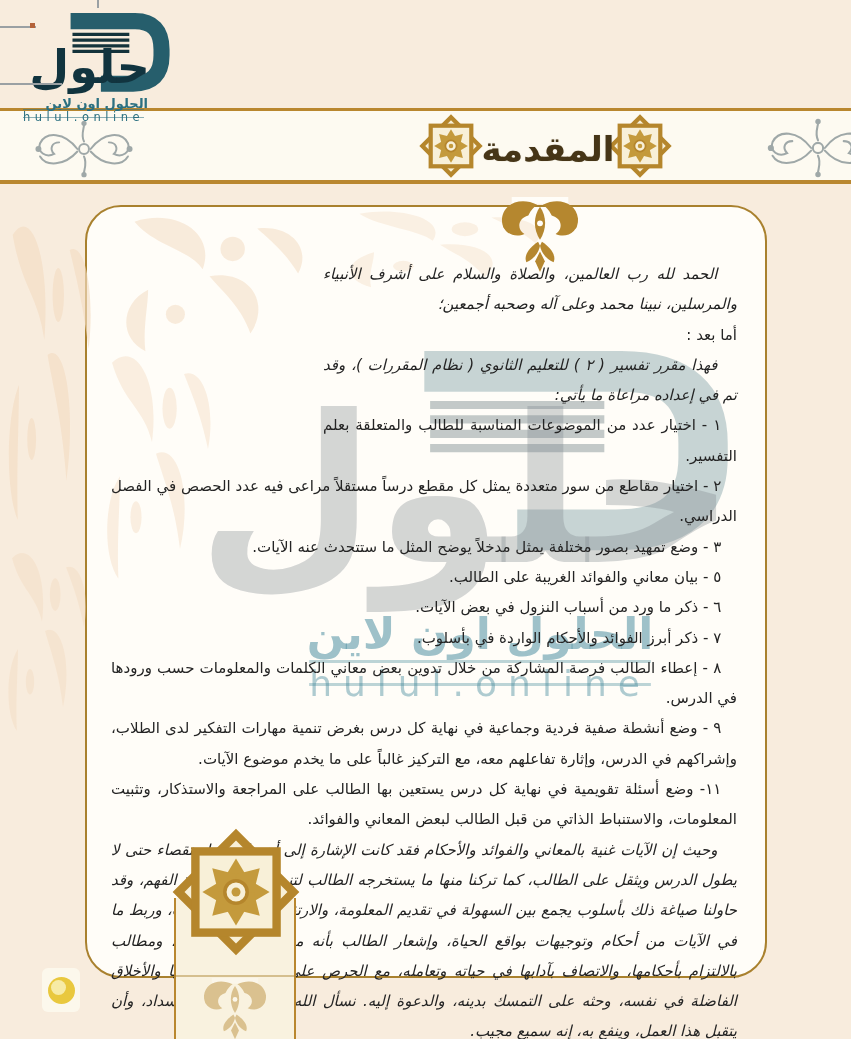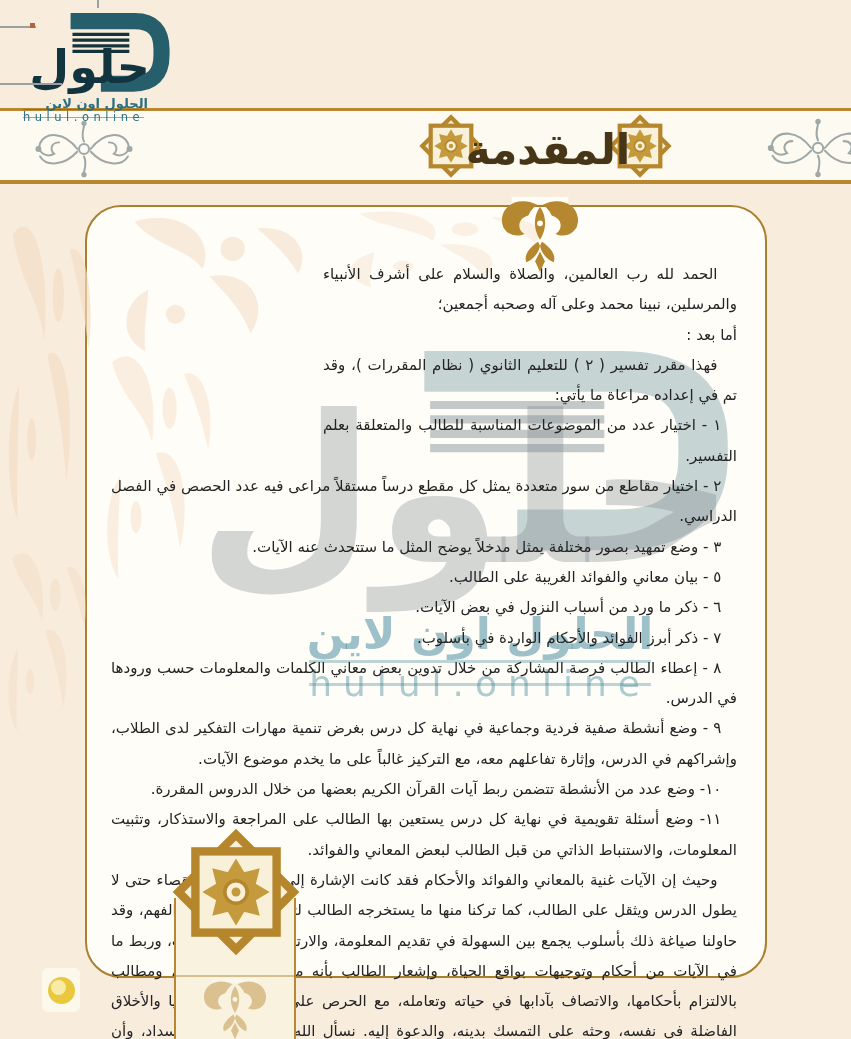--- a/index.html
+++ b/index.html
@@ -4,32 +4,32 @@
 <style>
   html,body{margin:0;padding:0;}
   .page{position:relative;width:851px;height:1039px;background:#f8ecdd;overflow:hidden;
         font-family:"DejaVu Sans",sans-serif;}
   
   .band{position:absolute;left:0;top:108px;width:851px;height:76px;background:#fdfaf1;
         border-top:3px solid #b9872f;border-bottom:4px solid #b9872f;z-index:2;box-sizing:border-box;}
   .band-orn{position:absolute;z-index:3;}
   .page-title{position:absolute;left:487px;top:116px;width:122px;height:66px;z-index:4;
         display:flex;align-items:center;justify-content:center;
-        font-size:42px;font-weight:bold;color:#463517;letter-spacing:-1px;
+        font-size:34px;font-weight:bold;color:#463517;letter-spacing:-1px;
         text-shadow:0 0 1px #46351755;}
   
   .content-box{position:absolute;left:85px;top:205px;width:682px;height:773px;z-index:1;
         background:#fffdf8;border:2px solid #a9812e;border-radius:36px;box-sizing:border-box;}
   .floral{position:absolute;z-index:2;pointer-events:none;}
   .pendant{position:absolute;left:486px;top:197px;z-index:5;}
   .text-layer{position:absolute;left:85px;top:205px;width:682px;height:773px;z-index:4;
         box-sizing:border-box;padding:54px 30px 18px 26px;direction:rtl;
         font-size:15px;line-height:2.02;color:#242424;text-align:justify;}
   .text-layer p{margin:0;}
-  .indent{text-indent:1.3em;}
+  .indent{text-indent:1.3em;font-style:italic;}
   .li{text-indent:1.05em;}
   .num{white-space:nowrap;}
   .fl{float:left;}
   .sp1{width:0;height:560px;}
   .sp2{width:212px;height:170px;}
   
   .watermark{position:absolute;left:225px;top:325px;width:510px;height:400px;z-index:3;
         pointer-events:none;direction:rtl;}
   .wm-book{position:absolute;left:118px;top:8px;width:392px;height:228px;opacity:.25;}
   .wm-word{position:absolute;left:0;top:38px;width:510px;text-align:center;
@@ -196,21 +196,20 @@
     <p>أما بعد :</p>
     <p class="indent">فهذا مقرر تفسير ( ٢ ) للتعليم الثانوي ( نظام المقررات )، وقد تم في إعداده مراعاة ما يأتي:</p>
     <p class="li"><span class="num">١ -</span> <span>اختيار عدد من الموضوعات المناسبة للطالب والمتعلقة بعلم التفسير.</span></p>
     <p class="li"><span class="num">٢ -</span> <span>اختيار مقاطع من سور متعددة يمثل كل مقطع درساً مستقلاً مراعى فيه عدد الحصص في الفصل الدراسي.</span></p>
     <p class="li"><span class="num">٣ -</span> <span>وضع تمهيد بصور مختلفة يمثل مدخلاً يوضح المثل ما ستتحدث عنه الآيات.</span></p>
     <p class="li"><span class="num">٥ -</span> <span>بيان معاني والفوائد الغريبة على الطالب.</span></p>
     <p class="li"><span class="num">٦ -</span> <span>ذكر ما ورد من أسباب النزول في بعض الآيات.</span></p>
     <p class="li"><span class="num">٧ -</span> <span>ذكر أبرز الفوائد والأحكام الواردة في بأسلوب.</span></p>
     <p class="li"><span class="num">٨ -</span> <span>إعطاء الطالب فرصة المشاركة من خلال تدوين بعض معاني الكلمات والمعلومات حسب ورودها في الدرس.</span></p>
     <p class="li"><span class="num">٩ -</span> <span>وضع أنشطة صفية فردية وجماعية في نهاية كل درس بغرض تنمية مهارات التفكير لدى الطلاب، وإشراكهم في الدرس، وإثارة تفاعلهم معه، مع التركيز غالباً على ما يخدم موضوع الآيات.</span></p>
-    <p class="li"><span class="num">١٠-</span> <span>وضع عدد من الأنشطة تتضمن ربط آيات القرآن الكريم بعضها من خلال الدروس المقررة.</span></p>
     <p class="li"><span class="num">١١-</span> <span>وضع أسئلة تقويمية في نهاية كل درس يستعين بها الطالب على المراجعة والاستذكار، وتثبيت المعلومات، والاستنباط الذاتي من قبل الطالب لبعض المعاني والفوائد.</span></p>
     <p class="indent">وحيث إن الآيات غنية بالمعاني والفوائد والأحكام فقد كانت الإشارة إلى أهمها دون استقصاء حتى لا يطول الدرس ويثقل على الطالب، كما تركنا منها ما يستخرجه الطالب لتنمية الذكاء وتقوية الفهم، وقد حاولنا صياغة ذلك بأسلوب يجمع بين السهولة في تقديم المعلومة، والارتقاء بمستوى الطالب، وربط ما في الآيات من أحكام وتوجيهات بواقع الحياة، وإشعار الطالب بأنه مخاطب بتلك الآيات، ومطالب بالالتزام بأحكامها، والاتصاف بآدابها في حياته وتعامله، مع الحرص على غرس المثل العليا والأخلاق الفاضلة في نفسه، وحثه على التمسك بدينه، والدعوة إليه. نسأل الله تعالى التوفيق والسداد، وأن يتقبل هذا العمل، وينفع به، إنه سميع مجيب.</p>
   </div>
 
   <div class="bband"></div>
   <div class="bband-line"></div>
   <svg class="bband-fleur" width="98" height="62" viewBox="0 0 110 78">
       <use href="#pendant" fill="#9fa8a8"></use>
     </svg>
   <svg class="big-star" width="140" height="140" viewBox="0 0 100 100">

